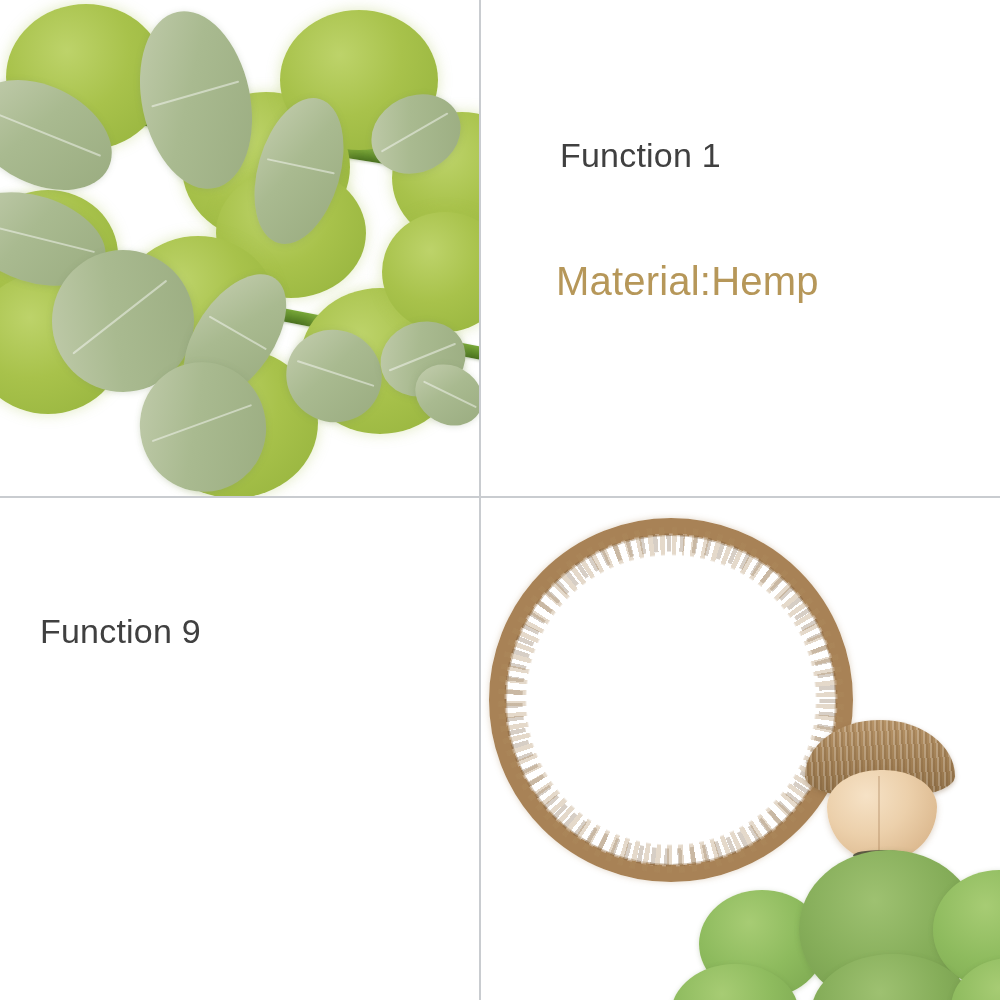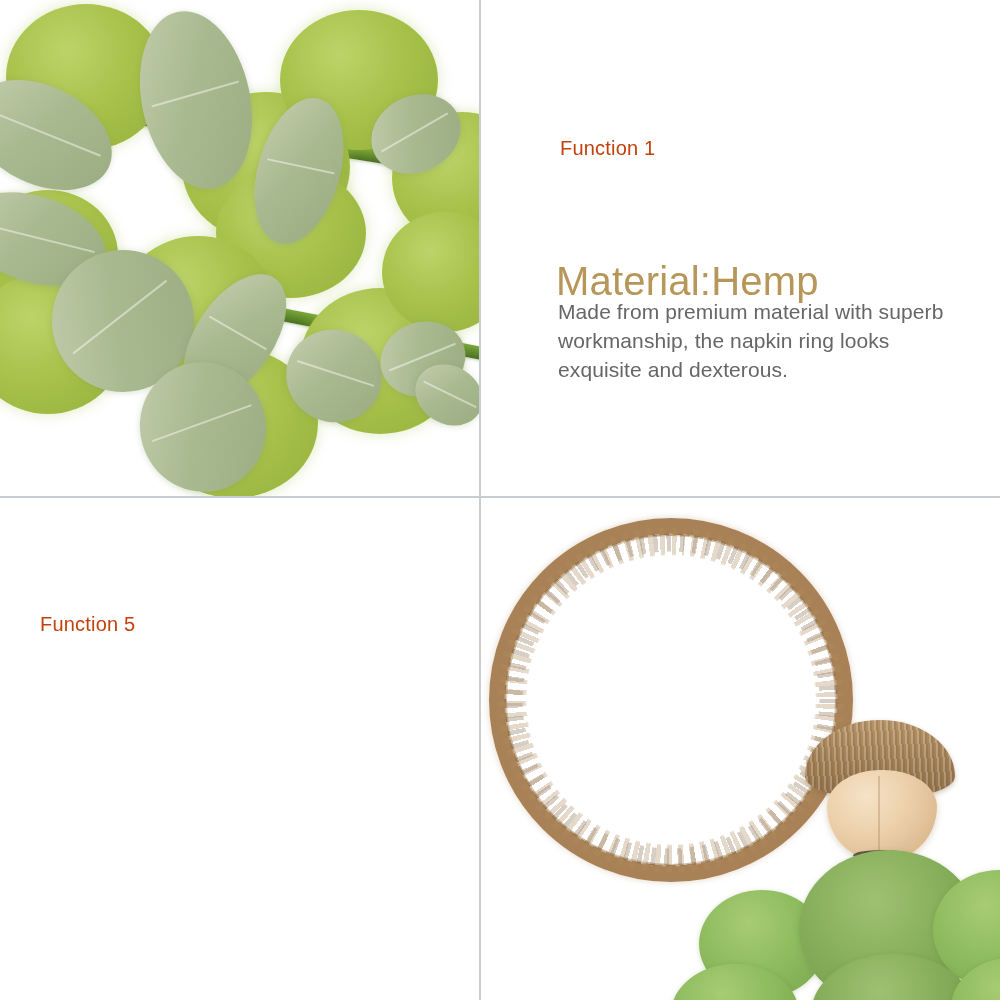--- a/index.html
+++ b/index.html
@@ -17,21 +17,21 @@
 
   
   .quad{position:absolute;overflow:hidden;background:#ffffff;}
   .q-tl{left:0;top:0;width:479px;height:496px;}
   .q-tr{left:481px;top:0;width:519px;height:496px;}
   .q-bl{left:0;top:498px;width:479px;height:502px;}
   .q-br{left:481px;top:498px;width:519px;height:502px;}
 
   
   .txt-block{position:absolute;}
-  .fn-label{font-size:20px;color:#c2410c;letter-spacing:.2px;
+  .fn-label{font-size:34px;color:#404040;letter-spacing:.2px;
             font-weight:400;line-height:1.1;white-space:nowrap;}
   .headline{font-size:40px;color:#b69759;font-weight:400;
             line-height:1.15;letter-spacing:.2px;white-space:nowrap;}
   .bodytext{font-size:21px;color:#666666;font-weight:400;
             line-height:1.38;letter-spacing:.1px;}
 
   .tr-text{left:79px;top:137px;}           
   .tr-head{left:75px;top:258px;}
   .tr-body{left:77px;top:298px;width:400px;}
 
@@ -168,25 +168,24 @@
       <div class="lf sage" style="left:140px;top:362px;width:126px;height:130px;transform:rotate(-16deg);"></div>
       <div class="lf sage" style="left:286px;top:330px;width:96px;height:92px;transform:rotate(22deg);"></div>
       <div class="lf sage" style="left:380px;top:322px;width:86px;height:74px;transform:rotate(-18deg);"></div>
       <div class="lf sage" style="left:414px;top:366px;width:70px;height:58px;transform:rotate(30deg);"></div>
     </div>
   </div>
 
   <div class="quad q-tr">
     <div class="txt-block tr-text fn-label">Function 1</div>
     <div class="txt-block tr-head headline">Material:Hemp</div>
-    <div class="txt-block tr-body bodytext">Made from premium material with superb workmanship, the napkin ring looks exquisite and dexterous.</div>
   </div>
 
   <div class="quad q-bl"></div>
-  <div class="txt-block bl-text fn-label">Function 5</div>
+  <div class="txt-block bl-text fn-label">Function 9</div>
 
   <div class="quad q-br">
     <div class="ringscene">
 
       <div class="jute-ring"></div>
 
       <div class="jute-cap"></div>
       <div class="bead"></div>
       <div class="bead-base"></div>
 

